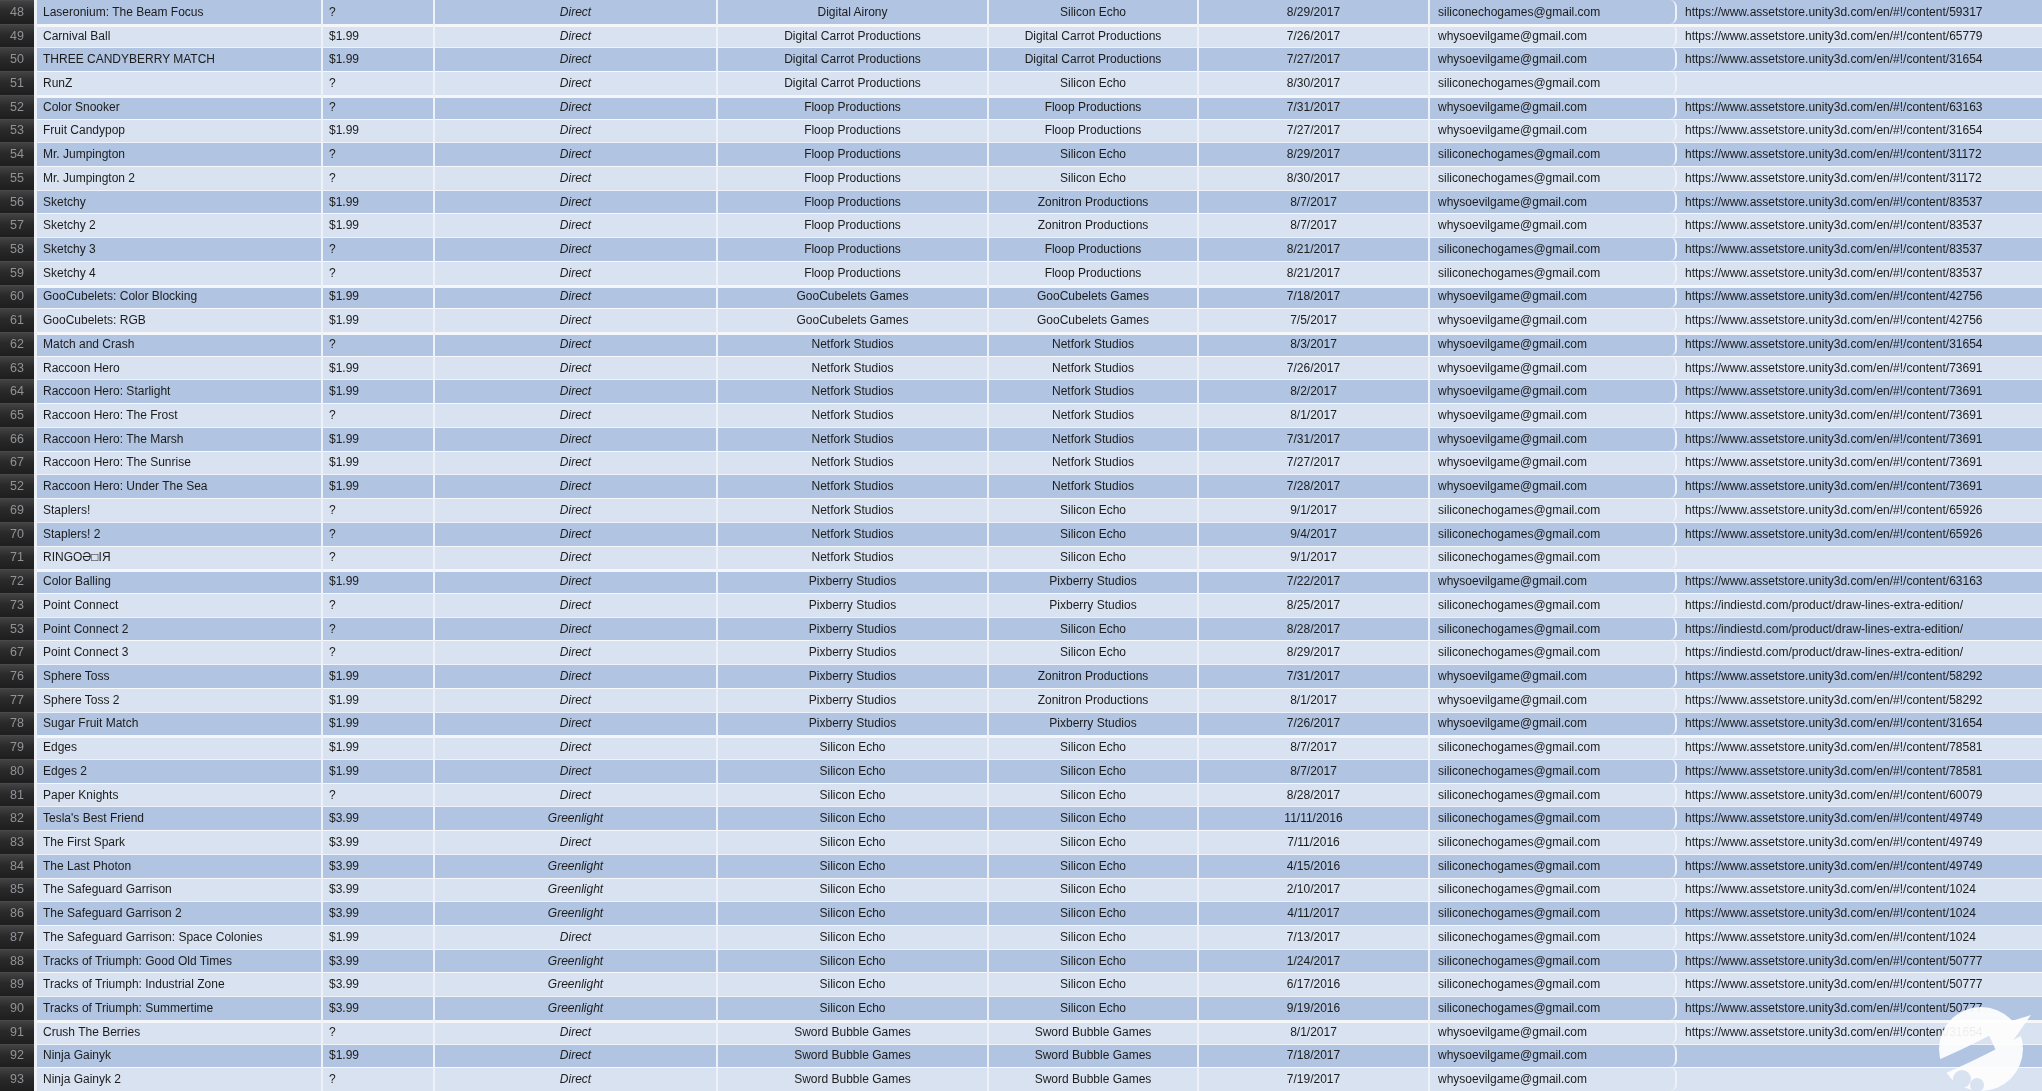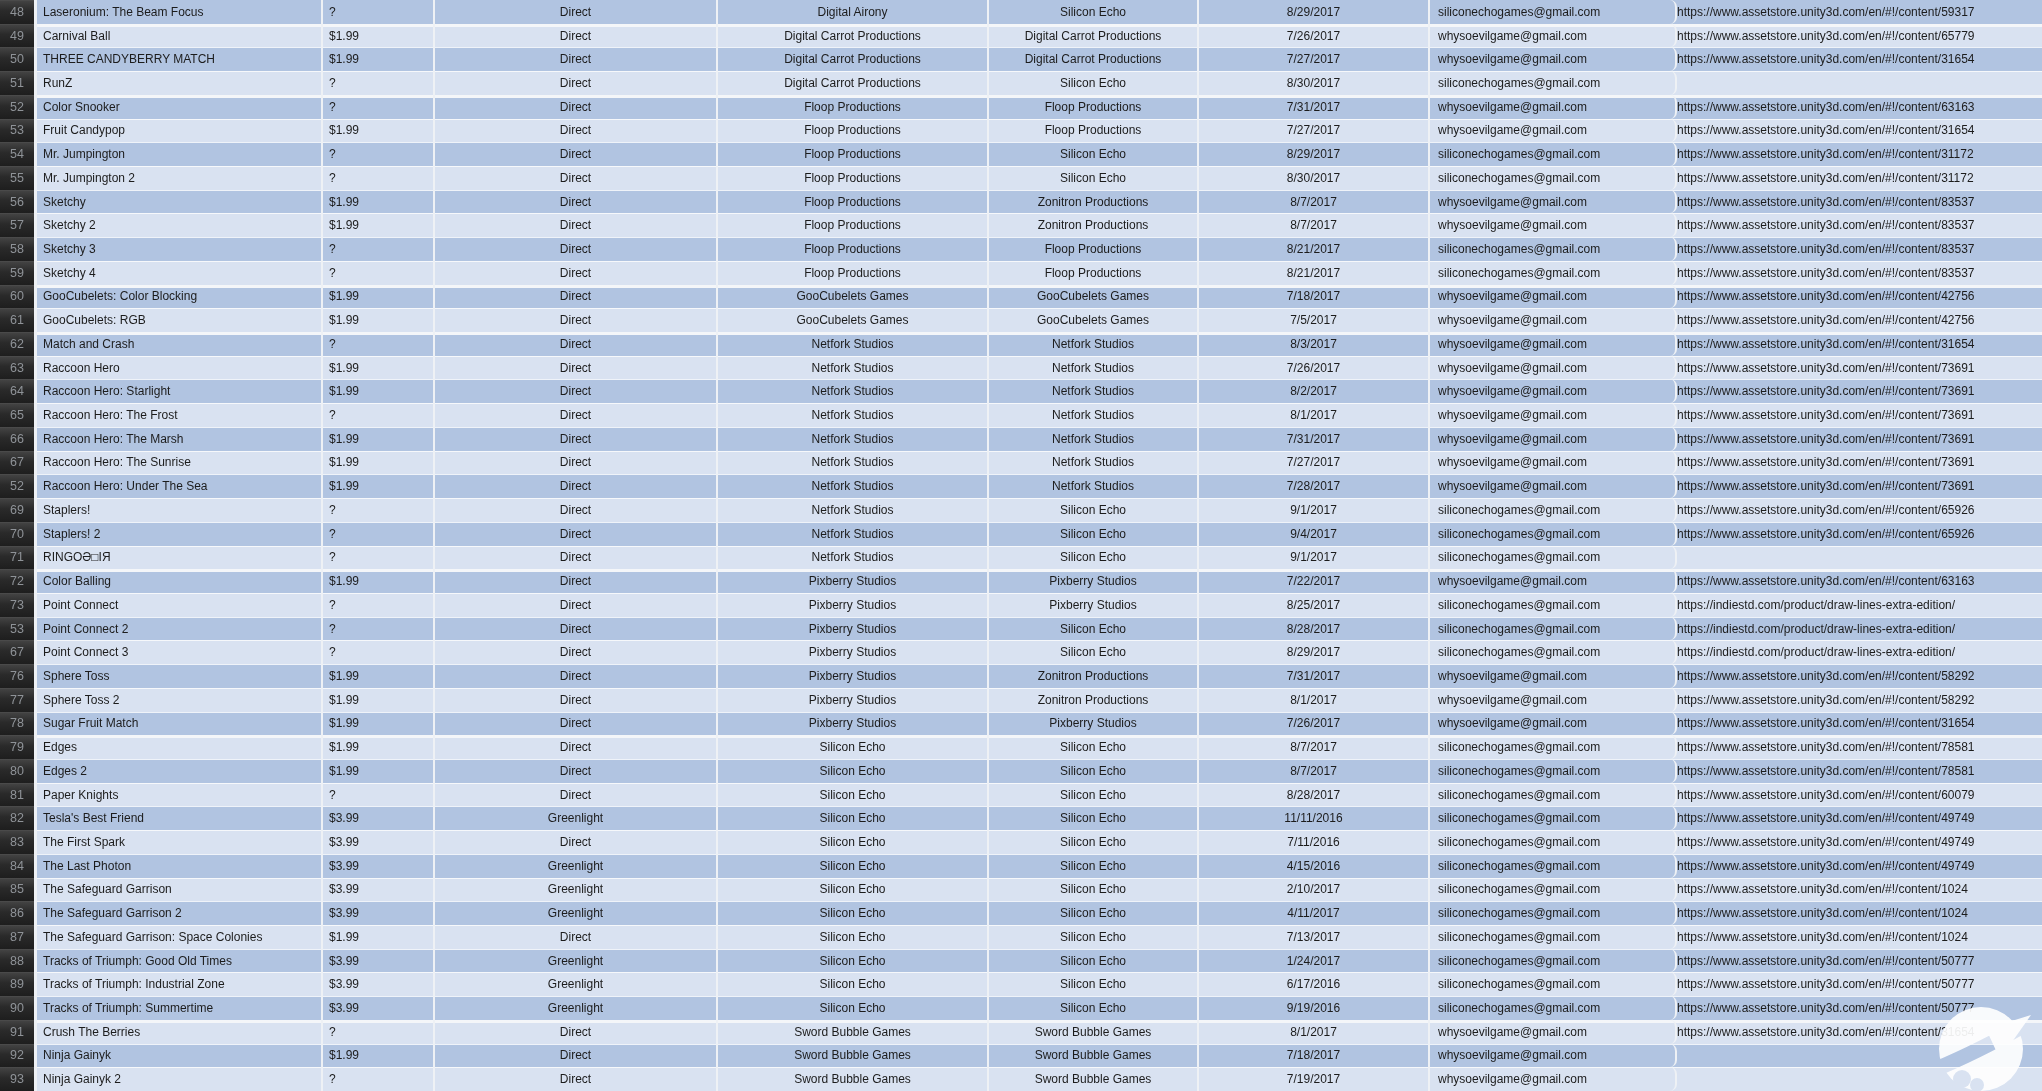--- a/index.html
+++ b/index.html
@@ -14,26 +14,26 @@
     border-right:3px solid #eef1f5; color:#8f9398; font-size:12.5px; }
   .cells { display:flex; flex:1; min-width:0; box-shadow:inset 0 1px 0 rgba(250,251,253,.85); }
   .row:first-child .cells { box-shadow:none; }
   .row.group-start .cells { box-shadow:inset 0 3px 0 #f4f6f9; }
   .row:nth-child(odd)  .cells { background:#b1c4e1; }  
   .row:nth-child(even) .cells { background:#d9e2f1; }
   .c { display:flex; align-items:center; overflow:hidden; white-space:nowrap;
     border-right:2px solid #eef1f5; color:#1c1c1c; font-size:12px; min-width:0; }
   .c.title { flex:0 0 286px; padding-left:6px; }
   .c.price { flex:0 0 112px; padding-left:6px; }
-  .c.method { flex:0 0 283px; justify-content:center; }
+  .c.method { flex:0 0 283px; justify-content:center;font-style:italic; }
   .c.developer { flex:0 0 271px; justify-content:center; }
   .c.publisher { flex:0 0 210px; justify-content:center; }
   .c.date { flex:0 0 231px; justify-content:center; }
   .c.email { flex:0 0 247px; padding-left:8px;border-radius:7px; }
-  .c.url { flex:0 0 365px; border-right:none; }
+  .c.url { flex:0 0 365px; padding-left:8px; border-right:none; }
   #watermark { position:absolute; right:4px; bottom:-14px; display:flex; align-items:center;
     opacity:.92; pointer-events:none; color:#fff; }
   #wm-icon { flex:0 0 auto; margin-right:4px; }
   #wm-text { display:flex; flex-direction:column; align-items:flex-start; line-height:1; }
   #wm-cn { font-size:42px; font-weight:bold; letter-spacing:3px; }
   #wm-domain { font-size:30px; font-weight:bold; letter-spacing:2px; margin-top:2px; }
 </style>
 </head>
 <body>
 

